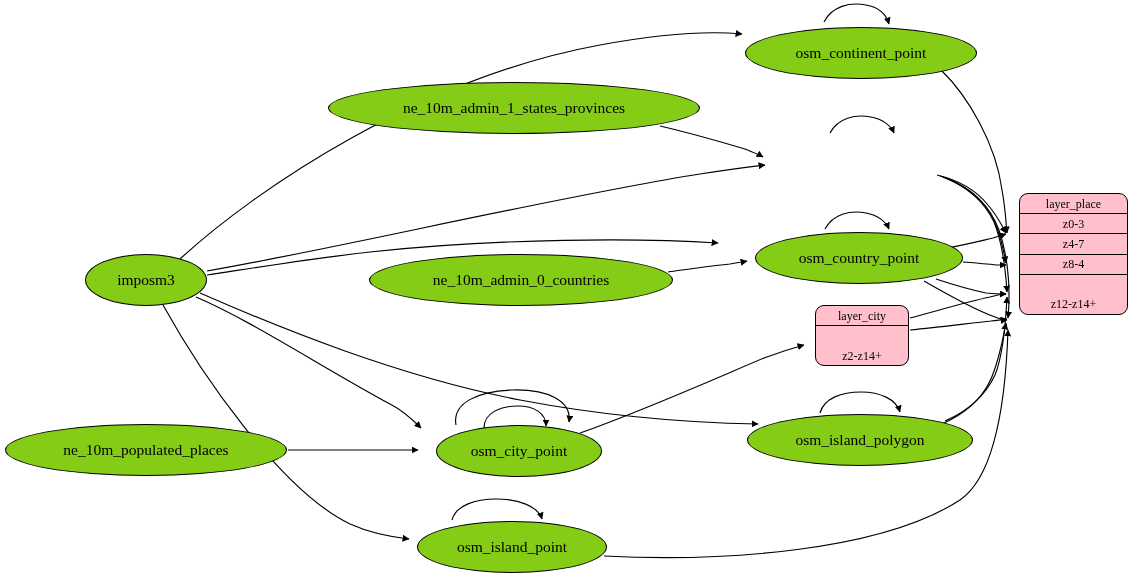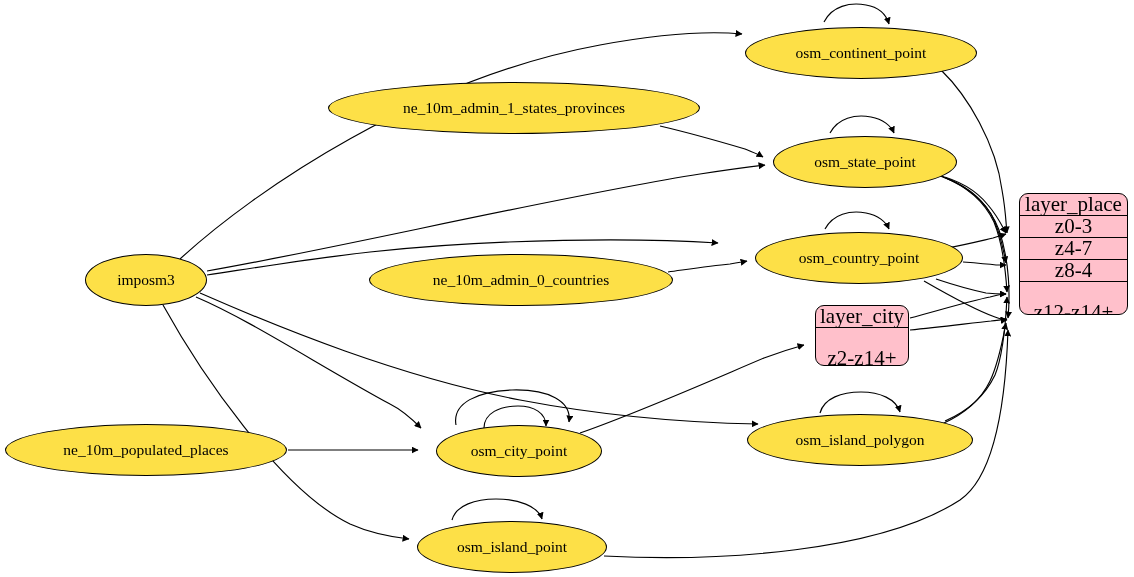--- a/index.html
+++ b/index.html
@@ -27,21 +27,21 @@
     left: 0;
     top: 0;
     width: 1134px;
     height: 577px;
   }
   .node-ellipse {
     position: absolute;
     box-sizing: border-box;
     border: 1.1px solid #000000;
     border-radius: 50%;
-    background: #fde047;
+    background: #84cc16;
     display: flex;
     align-items: center;
     justify-content: center;
   }
   .node-ellipse .node-label {
     font-size: 15.5px;
     color: #000000;
     white-space: nowrap;
     line-height: 1;
   }
@@ -53,21 +53,21 @@
     background: #ffc0cb;
     overflow: hidden;
     display: flex;
     flex-direction: column;
   }
   .record-row {
     flex: 1 1 0;
     display: flex;
     align-items: center;
     justify-content: center;
-    font-size: 21px;
+    font-size: 12px;
     color: #000000;
     white-space: nowrap;
     box-sizing: border-box;
     border-bottom: 1.4px solid #000000;
     line-height: 1;
   }
   .record-row:last-child {
     border-bottom: none;
     margin-top: 20px;
   }
@@ -150,23 +150,20 @@
     </div>
 
     <div class="node-ellipse" style="left:5px; top:424px; width:282px; height:52px;align-items:center;">
       <span class="node-label">ne_10m_populated_places</span>
     </div>
 
     <div class="node-ellipse" style="left:745px; top:27px; width:232px; height:52px;">
       <span class="node-label">osm_continent_point</span>
     </div>
 
-    <div class="node-ellipse" style="left:773px; top:136px; width:184px; height:52px;">
-      <span class="node-label">osm_state_point</span>
-    </div>
 
     <div class="node-ellipse" style="left:436px; top:425px; width:166px; height:52px;">
       <span class="node-label">osm_city_point</span>
     </div>
 
     <div class="node-ellipse" style="left:755px; top:232px; width:208px; height:52px;">
       <span class="node-label">osm_country_point</span>
     </div>
 
     <div class="node-ellipse" style="left:747px; top:414px; width:226px; height:52px;font-family:Liberation Serif, serif;">

